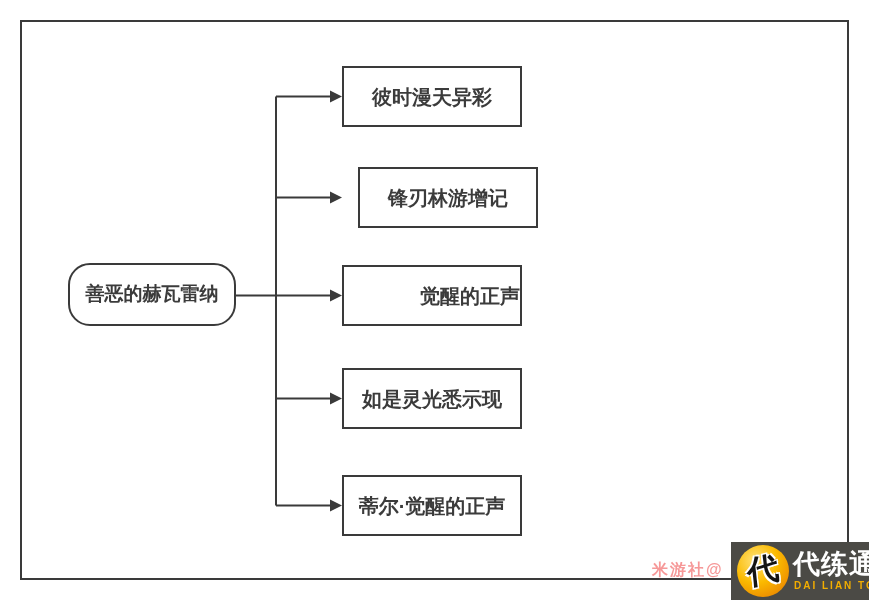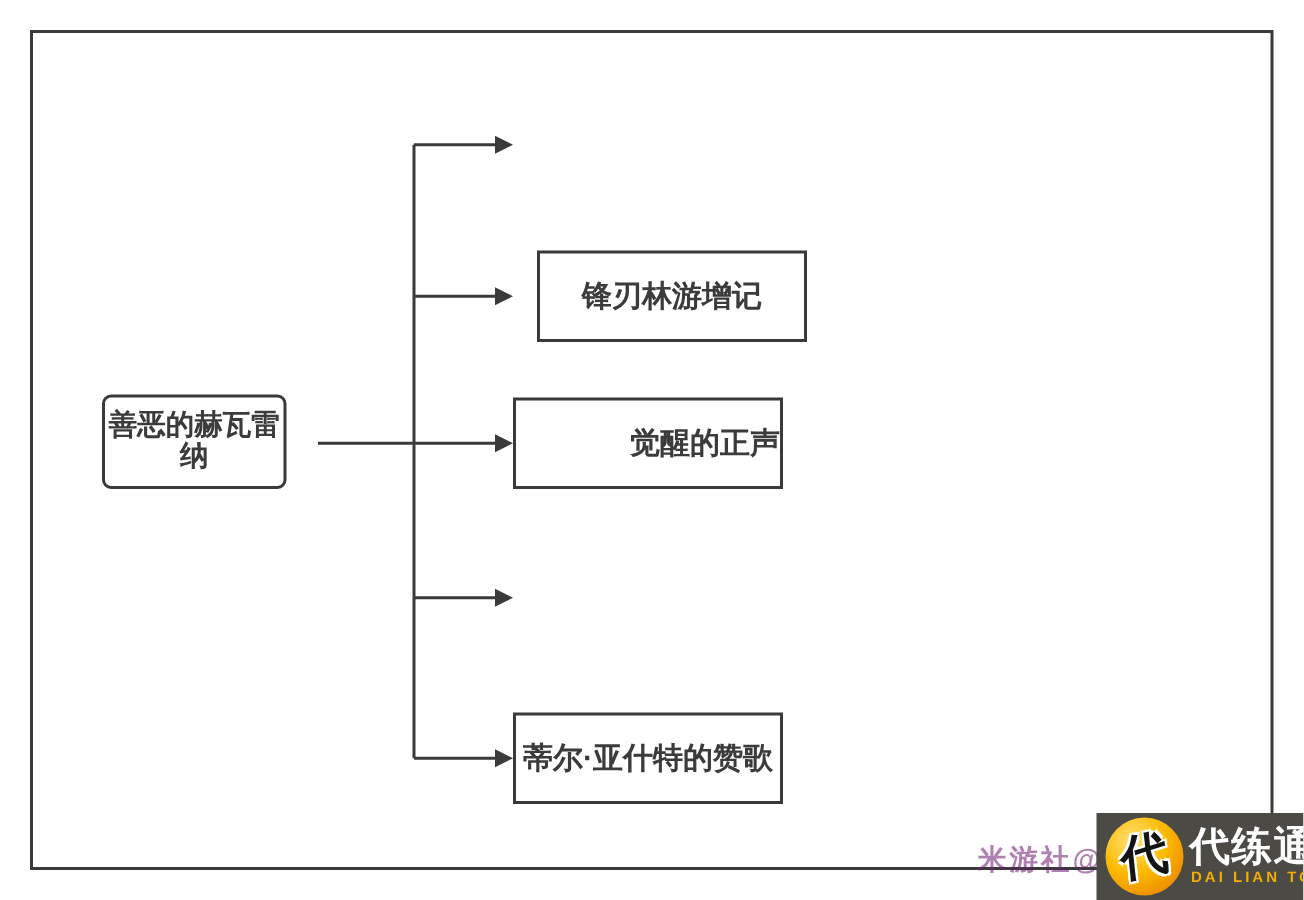--- a/index.html
+++ b/index.html
@@ -14,36 +14,36 @@
   }
 
   .connectors { position: absolute; left: 0; top: 0; width: 869px; height: 600px; z-index: 2; }
 
   .node {
     position: absolute; display: flex; align-items: center; justify-content: center;
     background: #ffffff; color: #3b3b3b; font-weight: bold; text-align: center;
     z-index: 3; line-height: 1.1;
   }
   .root-node {
-    left: 68px; top: 263px; width: 123px; height: 63px;
-    border: 2.5px solid #3a3a3a; border-radius: 6px; font-size: 19px;
+    left: 68px; top: 263px; width: 168px; height: 63px;
+    border: 2.5px solid #3a3a3a; border-radius: 22px; font-size: 19px;
   }
   .child-node {
     left: 342px; width: 180px; height: 61px;
     border: 2px solid #3a3a3a; font-size: 20px;
   }
   .child-1 { top: 66px; }
   .child-2 { top: 167px; margin-left: 16px; }
   .child-3 { top: 265px; justify-content: flex-end; }
   .child-4 { top: 368px; }
   .child-5 { top: 475px; }
 
   .watermark {
     position: absolute; left: 652px; top: 560px; z-index: 3;
-    font-size: 19px; color: #701a75; opacity: 0.55; letter-spacing: 2px; font-weight: bold;
+    font-size: 16px; color: #ef4444; opacity: 0.55; letter-spacing: 2px; font-weight: bold;
     white-space: nowrap;
   }
 
   .logo {
     position: absolute; left: 731px; top: 542px; width: 138px; height: 58px;
     background: #4b4a45; z-index: 5;
   }
   .logo-circle {
     position: absolute; left: 6px; top: 3px; width: 52px; height: 52px; border-radius: 50%;
     background: radial-gradient(circle at 35% 30%, #ffe27a 0%, #fbba00 45%, #ef9300 75%, #c87300 100%);
@@ -84,28 +84,34 @@
     <polygon points="330,191.5 330,203.5 342,197.5" fill="#3a3a3a"></polygon>
     <polygon points="330,289.5 330,301.5 342,295.5" fill="#3a3a3a"></polygon>
     <polygon points="330,392.5 330,404.5 342,398.5" fill="#3a3a3a"></polygon>
     <polygon points="330,499.5 330,511.5 342,505.5" fill="#3a3a3a"></polygon>
   </svg>
 
   <div class="node root-node">
     <span>善恶的赫瓦雷纳</span>
   </div>
 
+  <div class="node child-node child-1">
+    <span>彼时漫天异彩</span>
+  </div>
   <div class="node child-node child-2">
     <span>锋刃林游增记</span>
   </div>
   <div class="node child-node child-3">
     <span>觉醒的正声</span>
   </div>
+  <div class="node child-node child-4">
+    <span>如是灵光悉示现</span>
+  </div>
   <div class="node child-node child-5">
-    <span>蒂尔·亚什特的赞歌</span>
+    <span>蒂尔·觉醒的正声</span>
   </div>
 
   <div class="watermark">米游社@</div>
 
   <div class="logo">
     <div class="logo-circle">
       <span class="logo-symbol">代</span>
     </div>
     <div class="logo-title">代练通</div>
     <div class="logo-subtitle">DAI LIAN TONG</div>

